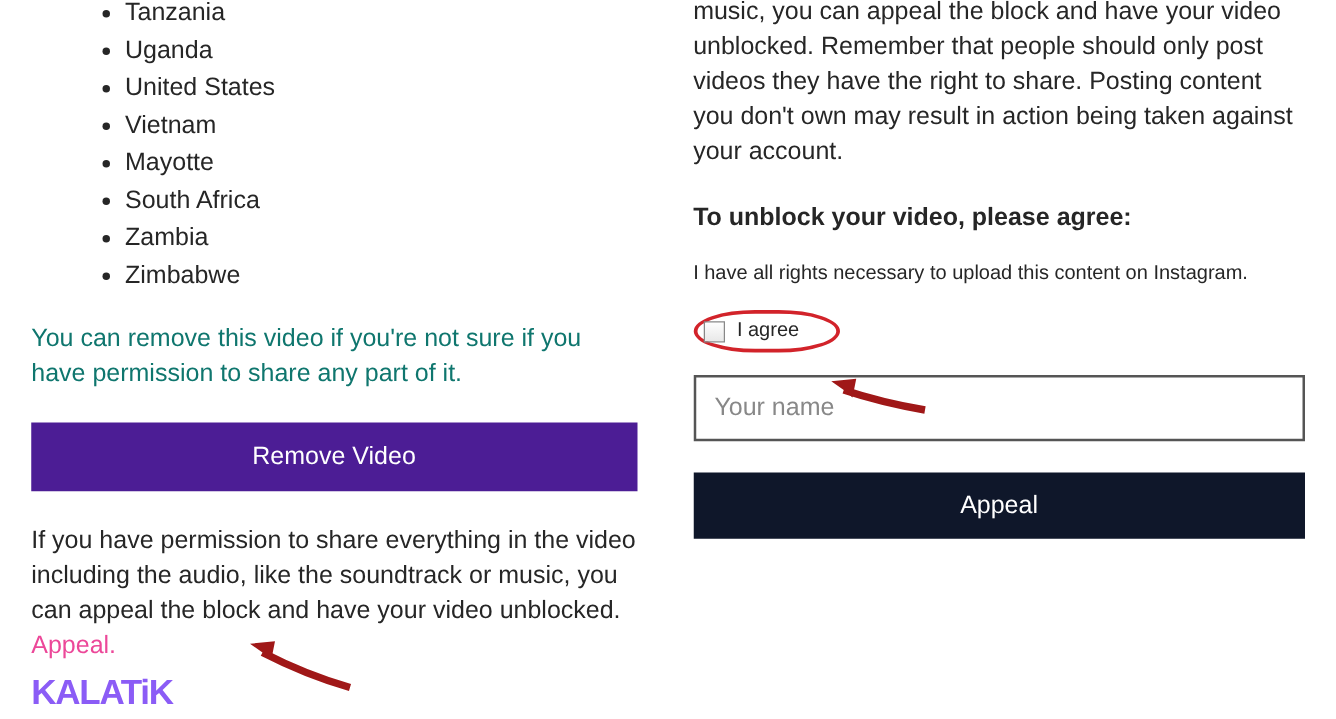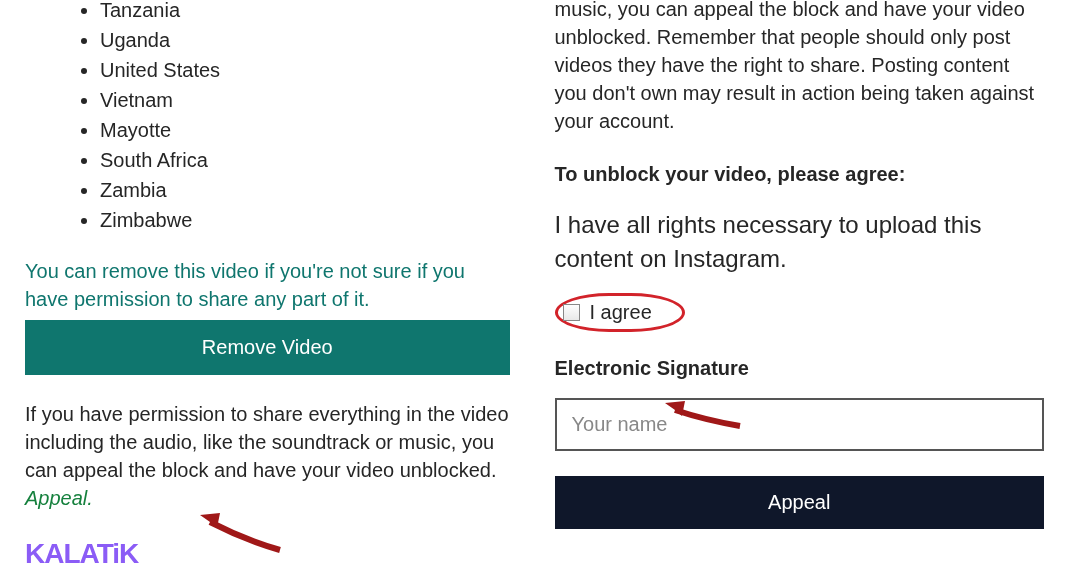--- a/index.html
+++ b/index.html
@@ -39,53 +39,52 @@
     }
     .body-text {
       font-size: 20px;
       line-height: 1.4;
       color: #0f766e;
       margin-top: 22px;
     }
     .remove-btn {
       display: block;
       width: 100%;
-      background: #0f766e;
+      background: #4c1d95;
       color: #fff;
       border: none;
       font-size: 20px;
       padding: 16px 0;
-      margin-top: 7px;
+      margin-top: 25px;
       cursor: pointer;
       font-weight: 400;
     }
     .permission-text {
       font-size: 20px;
       line-height: 1.4;
       color: #262626;
       margin-top: 25px;
     }
     .appeal-link {
-      color: #15803d;
+      color: #ec4899;
       cursor: pointer;
-      font-style: italic;
     }
     .right-top-text {
       font-size: 20px;
       line-height: 1.4;
       color: #262626;
       margin-top: -5px;
     }
     .agree-heading {
       font-size: 20px;
       font-weight: 700;
       margin-top: 28px;
     }
     .rights-text {
-      font-size: 24px;
+      font-size: 16px;
       line-height: 1.4;
       margin-top: 22px;
     }
     .agree-row {
       display: inline-flex;
       align-items: center;
       margin-top: 18px;
       padding: 5px 30px 5px 5px;
       border: 3px solid #d2232a;
       border-radius: 50%/60%;
@@ -94,21 +93,21 @@
     .agree-check {
       width: 17px;
       height: 17px;
       border: 1px solid #888;
       background: linear-gradient(#fefefe,#e8e8e8);
       margin-right: 10px;
       display: inline-block;
       cursor: pointer;
     }
     .agree-label {
-      font-size: 20px;
+      font-size: 16px;
     }
     .sig-heading {
       font-size: 20px;
       font-weight: 700;
       margin-top: 25px;
     }
     .sig-input {
       width: 100%;
       border: 2px solid #555;
       font-size: 20px;
@@ -172,21 +171,20 @@
   </div>
 
   <div class="right-col">
     <p class="right-top-text">music, you can appeal the block and have your video unblocked. Remember that people should only post videos they have the right to share. Posting content you don't own may result in action being taken against your account.</p>
     <p class="agree-heading">To unblock your video, please agree:</p>
     <p class="rights-text">I have all rights necessary to upload this content on Instagram.</p>
     <div class="agree-row">
       <span class="agree-check"></span>
       <span class="agree-label">I agree</span>
     </div>
-    <p class="sig-heading">Electronic Signature</p>
     <div style="position:relative;">
       <input class="sig-input" type="text" placeholder="Your name" style="">
       <svg class="arrow" style="left:105px; top:18px;" width="85" height="35" viewBox="0 0 85 35">
         <path d="M80 28 Q 45 22 15 12" stroke="#a01818" stroke-width="6" fill="none"></path>
         <path d="M15 12 L 5 5 L 25 3 L 22 18 Z" fill="#a01818"></path>
       </svg>
     </div>
     <button class="appeal-btn">Appeal</button>
   </div>
 </div>

